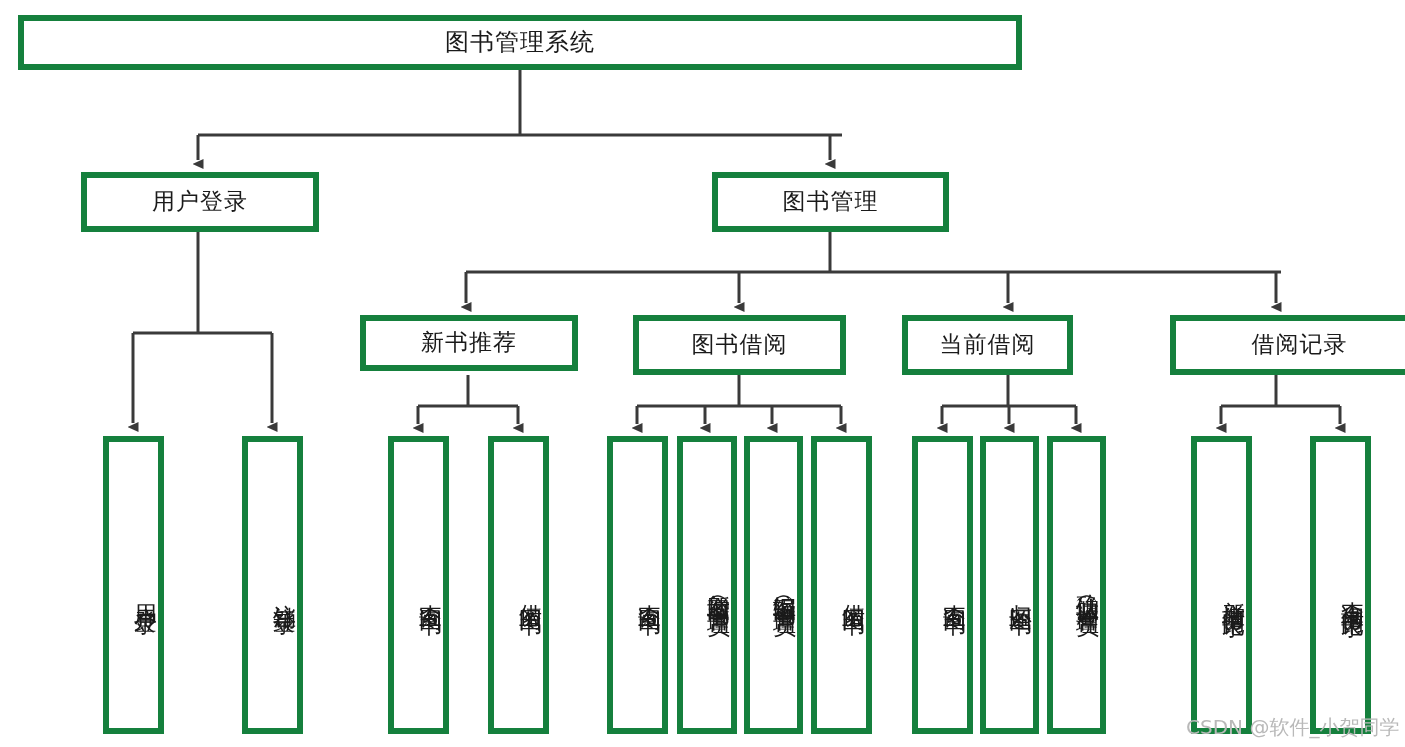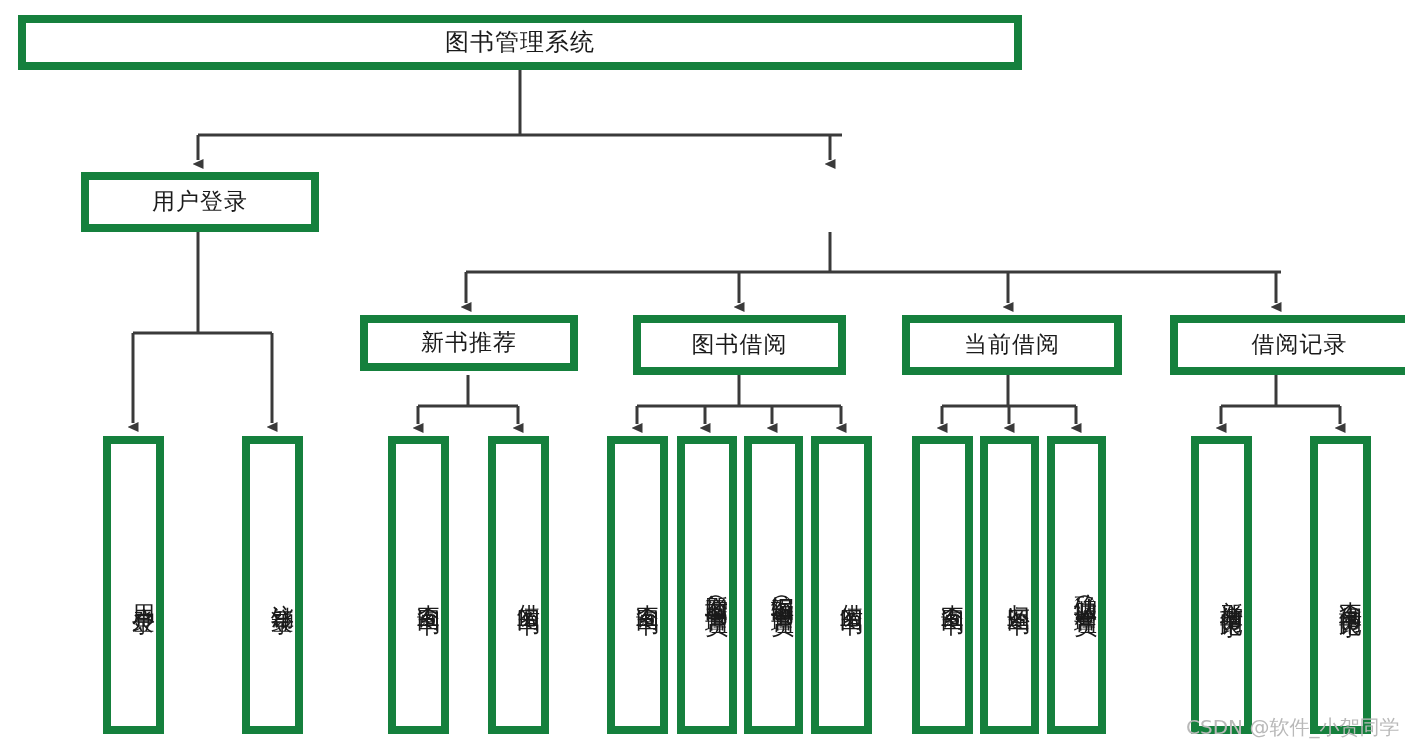--- a/index.html
+++ b/index.html
@@ -13,21 +13,21 @@
   #canvas {
     position: relative;
     width: 1405px;
     height: 747px;
     background: #ffffff;
     overflow: hidden;
   }
   .node {
     position: absolute;
     box-sizing: border-box;
-    border: 8px solid #15803d;
+    border: 6px solid #15803d;
     background: #ffffff;
     display: flex;
     align-items: center;
     justify-content: center;
     color: #1a1a1a;
   }
   .node.horiz {
     font-size: 23px;
     letter-spacing: 1px;
     line-height: 1.2;
@@ -126,28 +126,31 @@
     </g>
   </svg>
 
   <div class="node horiz root" style="left:18px; top:15px; width:1004px; height:55px;">
     <span>图书管理系统</span>
   </div>
 
   <div class="node horiz" style="left:81px; top:172px; width:238px; height:60px;">
     <span>用户登录</span>
   </div>
+  <div class="node horiz" style="left:712px; top:172px; width:237px; height:60px;">
+    <span>图书管理</span>
+  </div>
 
   <div class="node horiz" style="left:360px; top:315px; width:218px; height:56px;">
     <span>新书推荐</span>
   </div>
   <div class="node horiz" style="left:633px; top:315px; width:213px; height:60px;text-align:center;">
     <span>图书借阅</span>
   </div>
-  <div class="node horiz" style="left:902px; top:315px; width:220px; height:60px;">
+  <div class="node horiz" style="left:902px; top:315px; width:171px; height:60px;">
     <span>当前借阅</span>
   </div>
   <div class="node horiz" style="left:1170px; top:315px; width:259px; height:60px;">
     <span>借阅记录</span>
   </div>
 
   <div class="node vert" style="left:103px; top:436px; width:61px; height:298px;">
     <span class="vtext">用户登录</span>
   </div>
   <div class="node vert" style="left:242px; top:436px; width:61px; height:298px;">

